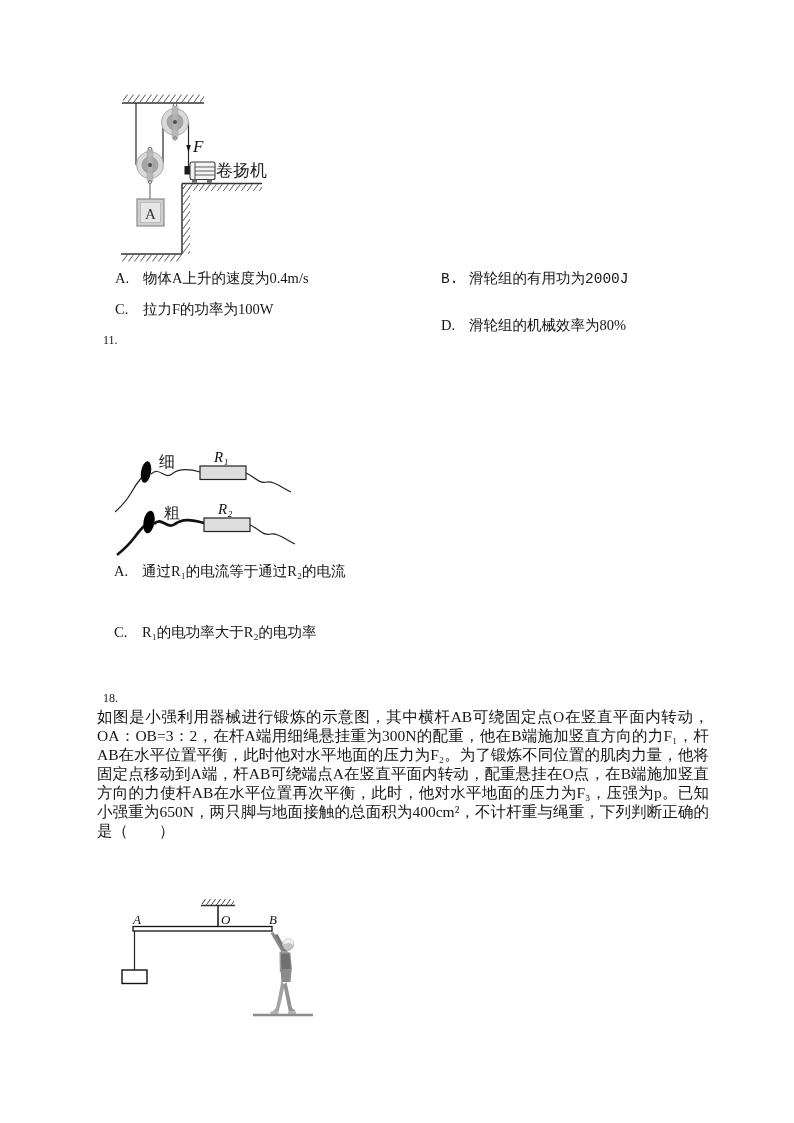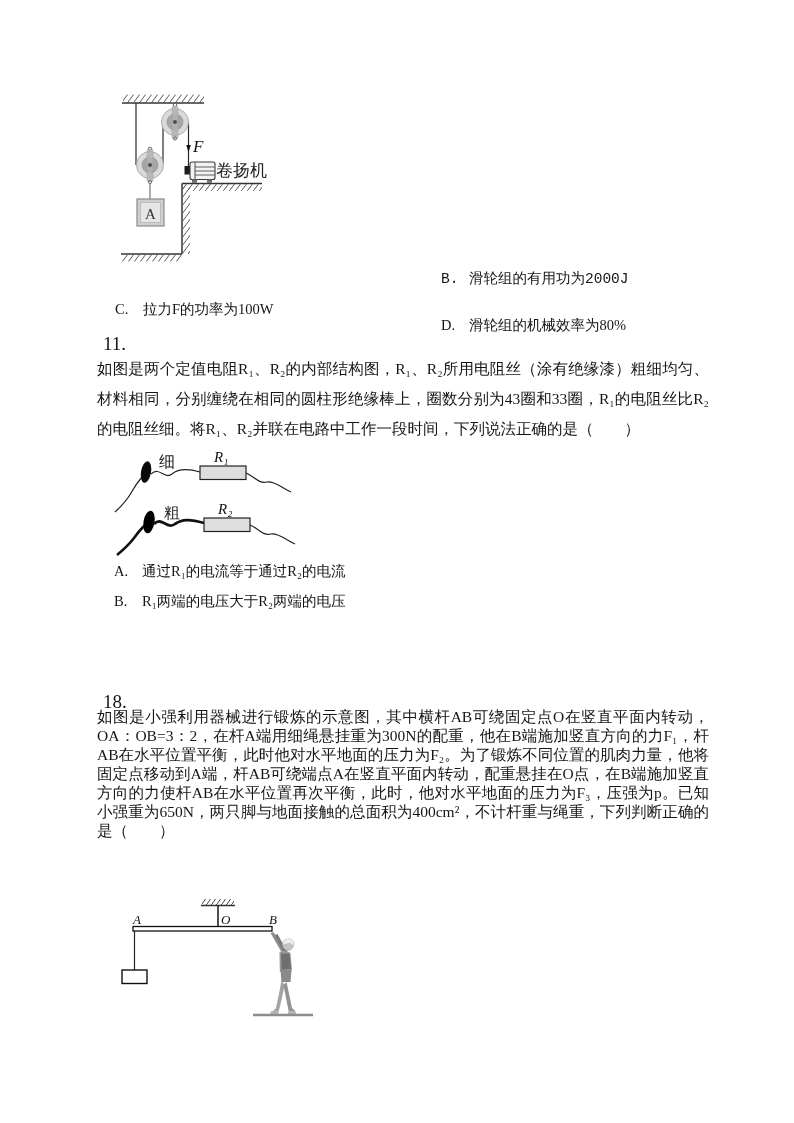--- a/index.html
+++ b/index.html
@@ -1,21 +1,21 @@
 <!DOCTYPE html>
 <html><head>
 <meta charset="utf-8">
 <style>
   html,body{margin:0;padding:0;background:#ffffff;}
   .page{
     position:relative;width:794px;height:1123px;background:#ffffff;
     font-family:"Liberation Serif","DejaVu Serif",serif;color:#151515;overflow:hidden;
   }
   .abs{position:absolute;}
-  .qnum{font-size:19px;}
+  .qnum{font-size:12px;}
   .stem{width:612px;font-size:15.5px;line-height:30px;text-align:justify;}
   .stem.q12{line-height:19px;}
   .opt{font-size:14.5px;white-space:nowrap;}
   .opt .lbl{display:inline-block;min-width:28px;}
   svg{position:absolute;overflow:hidden;}
   svg text{font-family:"Liberation Serif","DejaVu Serif",serif;}
 </style>
 </head>
 <body>
 
@@ -88,32 +88,34 @@
     </g>
 
     <g>
       <line x1="34" y1="97.5" x2="34" y2="113" stroke="#666" stroke-width="1.1"></line>
       <rect x="21" y="113" width="27" height="27" fill="#cfcfcf" stroke="#8a8a8a" stroke-width="1.2"></rect>
       <rect x="24.5" y="116.5" width="20" height="20" fill="#e6e6e6" stroke="#b5b5b5" stroke-width="0.8"></rect>
     </g>
     <text x="34.5" y="132.5" font-size="15" text-anchor="middle" fill="#333">A</text>
   </svg>
 
+  <div class="abs opt" style="left:115px;top:269px;">
+    <span class="lbl">A.</span><span>物体A上升的速度为0.4m/s</span>
+  </div>
   <div class="abs opt" style="left:441px;top:269px;font-family:Liberation Mono, monospace;">
     <span class="lbl">B.</span><span>滑轮组的有用功为2000J</span>
   </div>
   <div class="abs opt" style="left:115px;top:300px;">
     <span class="lbl">C.</span><span>拉力F的功率为100W</span>
   </div>
   <div class="abs opt" style="left:441px;top:316px;">
     <span class="lbl">D.</span><span>滑轮组的机械效率为80%</span>
   </div>
 
   <div class="abs qnum" style="left:103px;top:333px;">11.</div>
-  <div class="abs stem" style="left:97px;top:354px;">如图是两个定值电阻R₁、R₂的内部结构图，R₁、R₂所用电阻丝（涂有绝缘漆）粗细均匀、材料相同，分别缠绕在相同的圆柱形绝缘棒上，圈数分别为43圈和33圈，R₁的电阻丝比R₂的电阻丝细。将R₁、R₂并联在电路中工作一段时间，下列说法正确的是（　　）</div>
 
   <svg class="abs" style="left:112px;top:446px;" width="190" height="112" viewBox="0 0 190 112">
 
     <g>
       <path d="M3,66 Q14,56 19,47 Q24,38 30,31" fill="none" stroke="#222" stroke-width="1.2"></path>
       <ellipse cx="34" cy="26" rx="5" ry="11" transform="rotate(10 34 26)" fill="#0a0a0a"></ellipse>
       <path d="M39,28 C48,20 52,34 60,28 C66,23 74,22 88,26" fill="none" stroke="#222" stroke-width="1.2"></path>
       <rect x="88" y="20" width="46" height="13.5" fill="#dedede" stroke="#222" stroke-width="1.2"></rect>
       <path d="M134,27 C142,30 146,38 155,36 C163,35 170,42 179,46" fill="none" stroke="#222" stroke-width="1.2"></path>
     </g>
@@ -127,22 +129,22 @@
       <rect x="92" y="72" width="46" height="13.5" fill="#dedede" stroke="#222" stroke-width="1.2"></rect>
       <path d="M138,79 C146,82 150,90 159,88 C167,87 174,94 183,98" fill="none" stroke="#222" stroke-width="1.2"></path>
     </g>
     <text x="52" y="72" font-size="16" fill="#222">粗</text>
     <text x="106" y="68" font-size="15" font-style="italic" fill="#111">R₂</text>
   </svg>
 
   <div class="abs opt" style="left:114px;top:562px;">
     <span class="lbl">A.</span><span>通过R₁的电流等于通过R₂的电流</span>
   </div>
-  <div class="abs opt" style="left:114px;top:592px;">
-    <span class="lbl">B.</span><span>R₁两端的电压大于R₂两端的电压</span>
+  <div class="abs opt" style="left:114px;top:623px;">
+    <span class="lbl">C.</span><span>R₁的电功率大于R₂的电功率</span>
   </div>
 
   <div class="abs qnum" style="left:103px;top:691px;">18.</div>
   <div class="abs stem q12" style="left:97px;top:707px;">如图是小强利用器械进行锻炼的示意图，其中横杆AB可绕固定点O在竖直平面内转动，OA：OB=3：2，在杆A端用细绳悬挂重为300N的配重，他在B端施加竖直方向的力F₁，杆AB在水平位置平衡，此时他对水平地面的压力为F₂。为了锻炼不同位置的肌肉力量，他将固定点移动到A端，杆AB可绕端点A在竖直平面内转动，配重悬挂在O点，在B端施加竖直方向的力使杆AB在水平位置再次平衡，此时，他对水平地面的压力为F₃，压强为p。已知小强重为650N，两只脚与地面接触的总面积为400cm²，不计杆重与绳重，下列判断正确的是（　　）</div>
 
   <svg class="abs" style="left:112px;top:890px;" width="215" height="140" viewBox="0 0 215 140">
     <defs>
       <pattern id="hatchL" width="5" height="7" patternUnits="userSpaceOnUse">
         <line x1="0" y1="7" x2="5" y2="0" stroke="#444" stroke-width="1"></line>
       </pattern>

